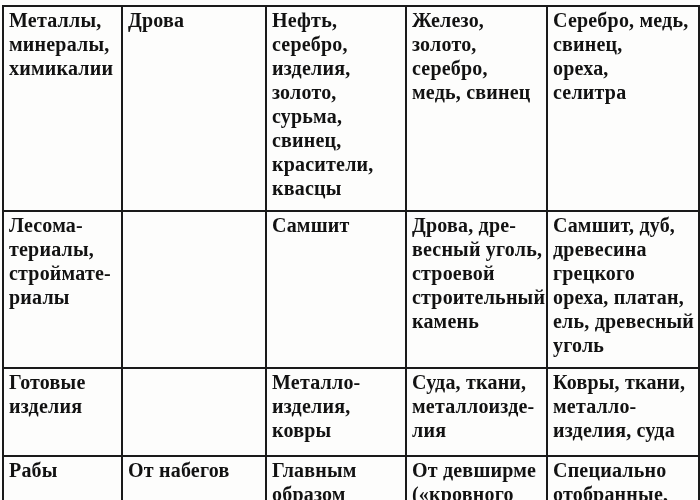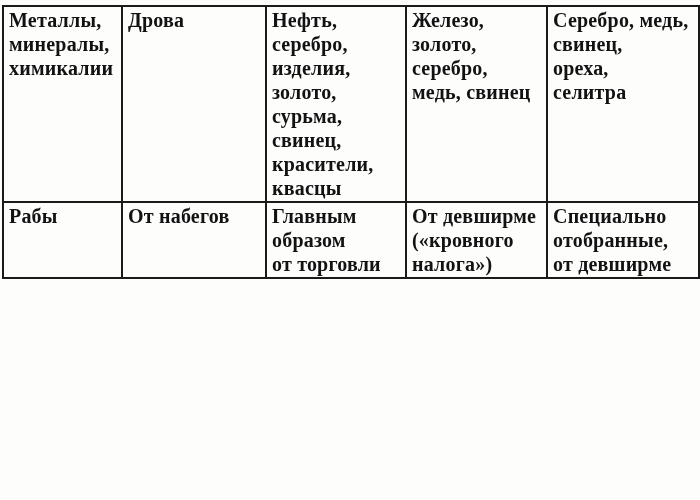--- a/index.html
+++ b/index.html
@@ -17,21 +17,21 @@
   table.scan-table {
     border-collapse: collapse;
     table-layout: fixed;
     margin: 5px 0 0 2px;
     width: 696px;
     background: #fdfdfc;
   }
   table.scan-table td {
     border: 2px solid #1a1a1a;
     vertical-align: top;
-    padding: 1px 3px 1px 5px;
+    padding: 1px 3px 10px 5px;
     font-size: 20px;
     line-height: 24px;
     font-weight: bold;
     letter-spacing: 0.2px;
     white-space: pre-line;
     overflow: hidden;
   }
   
   col.c1 { width: 119px; }
   col.c2 { width: 144px; }
@@ -71,20 +71,53 @@
 квасцы</td>
       <td>Железо,
 золото,
 серебро,
 медь, свинец</td>
       <td>Серебро, медь,
 свинец,
 ореха,
 селитра</td>
     </tr>
+    <tr class="r2">
+      <td>Лесома-
+териалы,
+строймате-
+риалы</td>
+      <td></td>
+      <td>Самшит</td>
+      <td>Дрова, дре-
+весный уголь,
+строевой
+строительный
+камень</td>
+      <td>Самшит, дуб,
+древесина
+грецкого
+ореха, платан,
+ель, древесный
+уголь</td>
+    </tr>
+    <tr class="r3">
+      <td>Готовые
+изделия</td>
+      <td></td>
+      <td>Металло-
+изделия,
+ковры</td>
+      <td>Суда, ткани,
+металлоизде-
+лия</td>
+      <td>Ковры, ткани,
+металло-
+изделия, суда</td>
+    </tr>
     <tr class="r4">
       <td>Рабы</td>
       <td>От набегов</td>
       <td>Главным
 образом
 от торговли</td>
       <td>От девширме
 («кровного
 налога»)</td>
       <td>Специально

